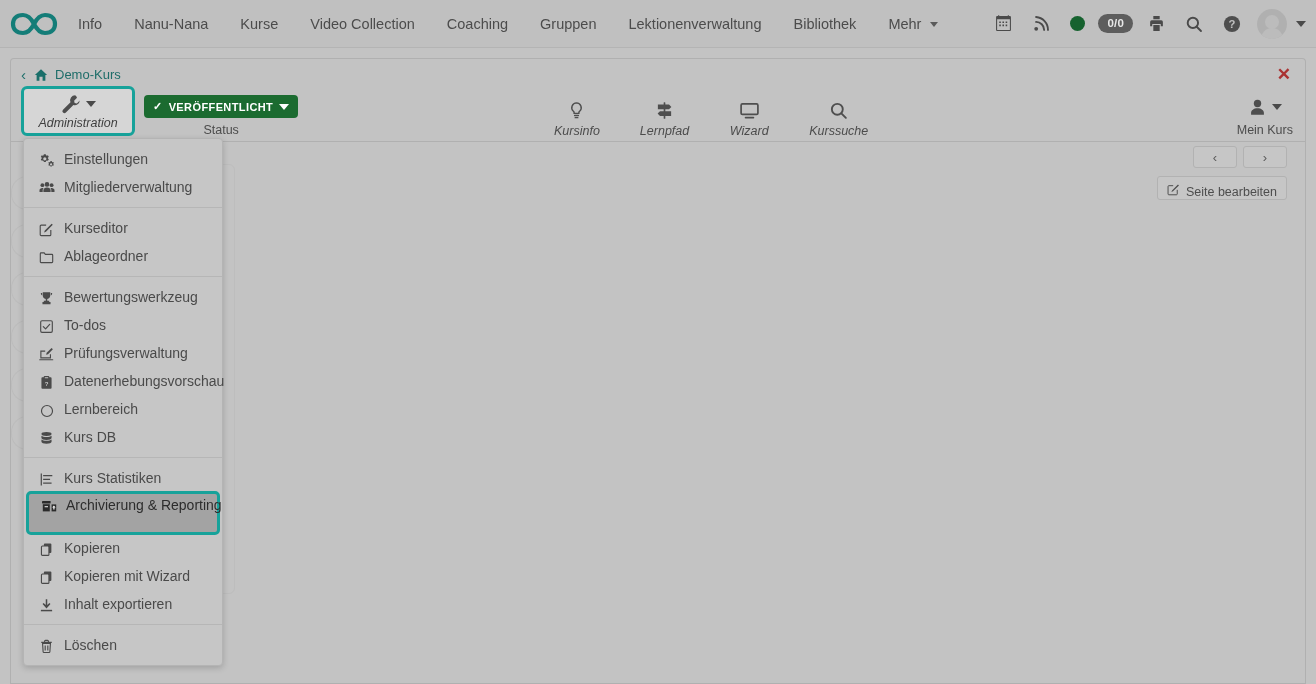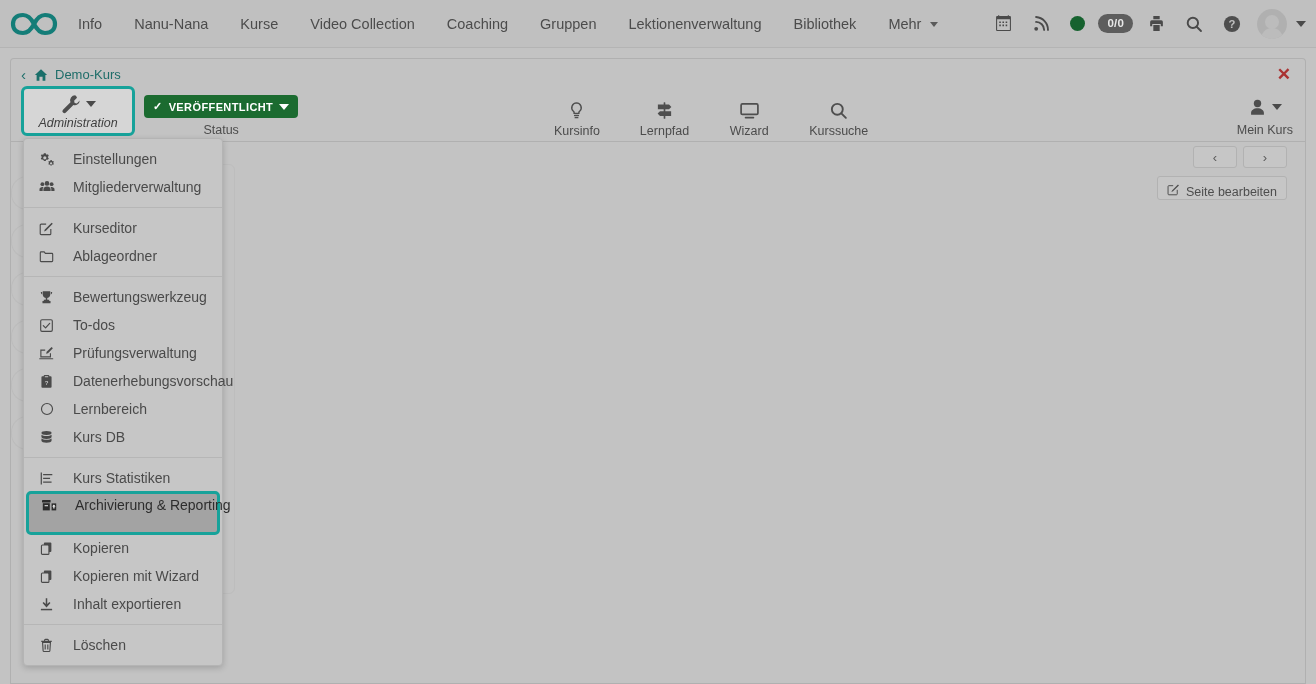--- a/index.html
+++ b/index.html
@@ -84,21 +84,21 @@
 
   
   .toolbar {
     position: absolute; left: 10px; top: 90px; width: 1296px; height: 52px;
     background: #c3c3c3; border: 1px solid #b0b0b0; border-top: none;
     display: flex; align-items: flex-start;
   }
 
   .tool-btn {
     display: flex; flex-direction: column; align-items: center; justify-content: center;
-    cursor: pointer; padding: 4px 10px 3px; min-width: 60px;
+    cursor: pointer; padding: 4px 10px 3px; min-width: 60px; font-style: italic;
   }
   .tool-icon { color: #4e4e4e; height: 26px; display: flex; align-items: center; justify-content: center; }
   .tool-label { font-size: 12.5px; color: #4c4c4c; margin-top: 1px; white-space: nowrap; }
 
   
   .admin-btn {
     position: absolute; left: 10px; top: -4px; width: 114px; height: 50px;
     background: #d6d6d6; border: 3px solid #17a29a; border-radius: 6px;
     display: flex; flex-direction: column; align-items: center; justify-content: center;
     cursor: pointer; z-index: 30;
@@ -177,21 +177,21 @@
   }
 
   
   .menu {
     position: absolute; left: 23px; top: 138px; width: 200px;
     background: #c6c6c6; border: 1px solid #b4b4b4; border-radius: 4px;
     box-shadow: 0 2px 6px rgba(0,0,0,0.18);
     padding: 6px 0 6px 0; z-index: 40;
   }
   .menu-item {
-    display: flex; align-items: center; gap: 18px;
+    display: flex; align-items: flex-end; gap: 9px;
     padding: 5px 12px 5px 14px; font-size: 14px; color: #4a4a4a;
     cursor: pointer; line-height: 18px; white-space: nowrap;
   }
   .menu-item .mi-icon {
     width: 17px; display: flex; align-items: center; justify-content: center;
     color: #4a4a4a; flex-shrink: 0;
   }
   .menu-sep { height: 1px; background: #b6b6b6; margin: 6px 0; }
   .menu-item.selected {
     background: #a3a3a3; border: 3px solid #17a29a; border-radius: 5px;

